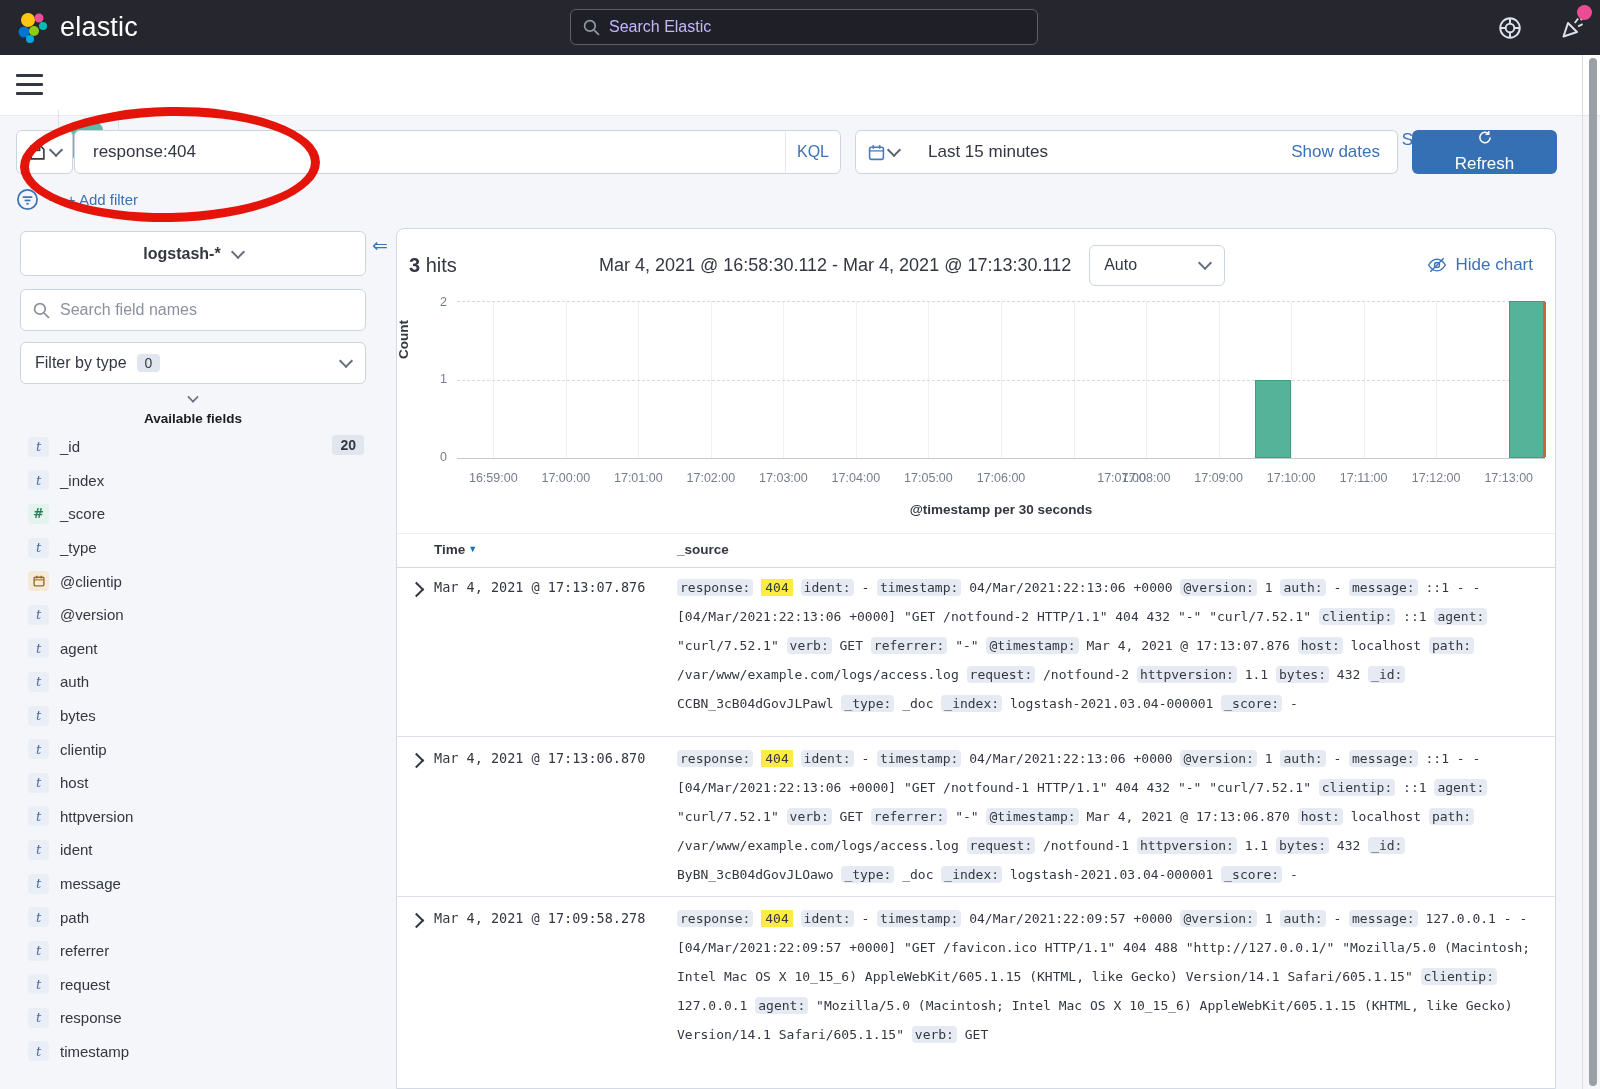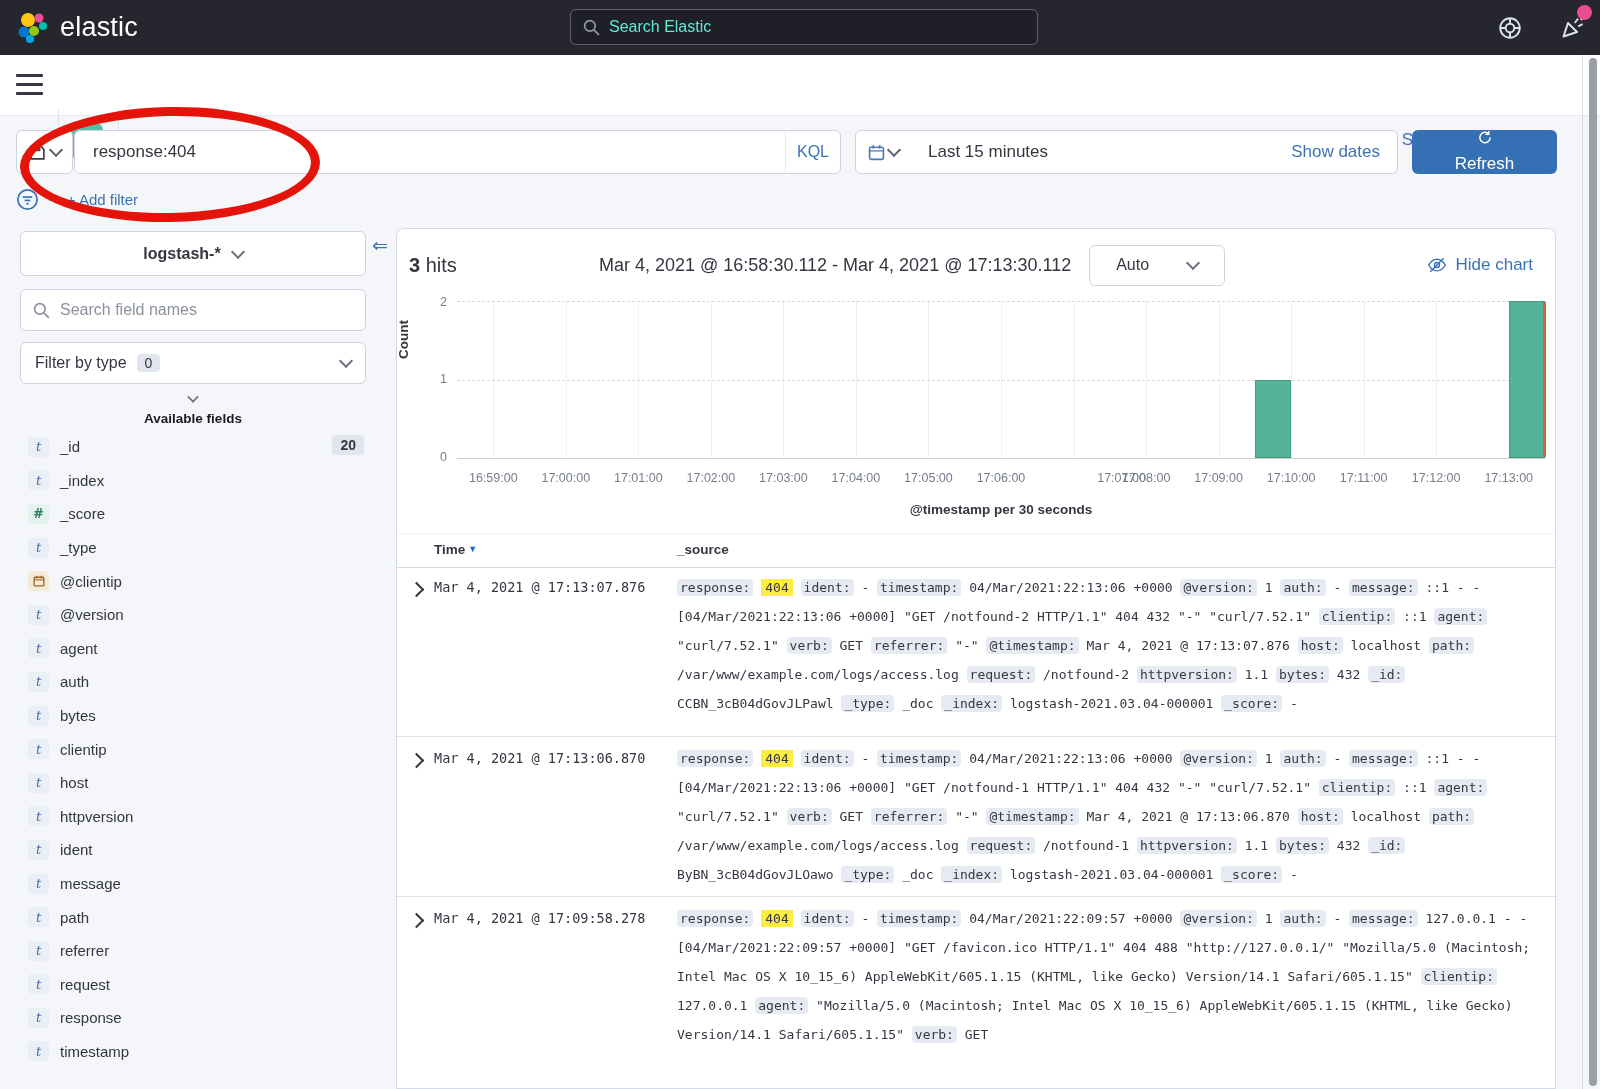--- a/index.html
+++ b/index.html
@@ -1,21 +1,21 @@
 <!DOCTYPE html>
 <html><head>
 <meta charset="utf-8">
 <style>
   html,body{margin:0;padding:0;background:#e9ebef;}
   #app{position:relative;width:1600px;height:1089px;background:#f4f6f9;font-family:"Liberation Sans","DejaVu Sans",sans-serif;overflow:hidden;color:#343741;}
   
   .topbar{position:absolute;left:0;top:0;width:1600px;height:55px;background:#25262e;display:flex;align-items:center;}
   .brand{display:flex;align-items:center;gap:10px;margin-left:16px;}
   .brand-name{color:#fff;font-size:27px;font-weight:500;letter-spacing:.2px;}
-  .gsearch{position:absolute;left:570px;top:9px;width:468px;height:36px;border:1px solid #5d616e;border-radius:6px;background:#1f2027;display:flex;align-items:center;gap:9px;padding-left:12px;box-sizing:border-box;color:#5eead4;font-size:16px;}
+  .gsearch{position:absolute;left:570px;top:9px;width:468px;height:36px;border:1px solid #5d616e;border-radius:6px;background:#1f2027;display:flex;align-items:center;gap:9px;padding-left:12px;box-sizing:border-box;color:#c4b5fd;font-size:16px;}
   .topicons{position:absolute;right:14px;top:0;height:55px;display:flex;align-items:center;gap:36px;}
   .notif-dot{position:absolute;right:8px;top:5px;width:15px;height:15px;border-radius:50%;background:#ec4c93;}
   
   .navbar{position:absolute;left:0;top:55px;width:1600px;height:60px;background:#fff;border-bottom:1px solid #e6e9ef;}
   .hamb{position:absolute;left:16px;top:19px;width:27px;height:21px;cursor:pointer;}
   .hamb div{height:3px;background:#343741;border-radius:1px;margin-bottom:6px;}
   .navdiv{position:absolute;top:55px;width:1px;height:60px;background:#dde1e8;}
   .appbadge{position:absolute;left:68px;top:68px;width:35px;height:35px;border-radius:7px;background:#56bda8;color:#fff;font-weight:bold;font-size:16px;display:flex;align-items:center;justify-content:center;}
   .pagetitle{position:absolute;left:130px;top:55px;height:60px;display:flex;align-items:center;font-size:19px;font-weight:500;color:#343741;}
   .navlinks{position:absolute;right:60px;top:55px;height:60px;display:flex;align-items:center;gap:38px;}
@@ -51,21 +51,21 @@
   .t-string{background:#e9eef7;color:#4a6d9e;}
   .t-number{background:#e4f3ec;color:#2a7d60;font-style:normal;font-weight:bold;}
   .t-date{background:#f5ead7;color:#9a6a28;font-style:normal;}
   .fname{font-size:15px;color:#343741;}
   
   .panel{position:absolute;left:396px;top:228px;width:1160px;height:861px;background:#fff;border:1px solid #d3dae6;border-radius:8px 8px 0 0;box-sizing:border-box;overflow:hidden;}
   .phead{position:absolute;left:12px;top:14px;right:22px;height:44px;display:flex;align-items:center;}
   .hits{font-size:20px;width:190px;}
   .hits b{font-weight:bold;}
   .trange{font-size:18px;font-weight:500;color:#343741;}
-  .autosel{margin-left:18px;width:136px;height:41px;display:flex;align-items:center;font-size:16px;padding:0 26px;justify-content:space-between;cursor:pointer;}
+  .autosel{margin-left:18px;width:136px;height:41px;display:flex;align-items:center;font-size:16px;padding:0 14px;justify-content:space-between;cursor:pointer;}
   .hidechart{margin-left:auto;display:flex;align-items:center;gap:9px;color:#3a72b8;font-size:17px;cursor:pointer;}
   
   .plot{position:absolute;left:60px;top:72px;width:1088px;height:157px;border-bottom:1px solid #c6cad1;text-decoration:underline;}
   .hgrid{position:absolute;left:0;width:100%;border-top:1px dashed #d6d9df;}
   .vgrid{position:absolute;top:0;width:1px;height:100%;background:#edeff3;}
   .bar{position:absolute;bottom:0;background:#54b399;border:1px solid #459a82;box-sizing:border-box;}
   .nowline{position:absolute;right:-2px;top:0;width:3px;height:100%;background:#d4603c;}
   .ylab{position:absolute;left:36px;width:14px;text-align:right;font-size:12.5px;color:#767d8a;}
   .yaxis-title{position:absolute;left:-1px;top:130px;transform:rotate(-90deg);transform-origin:left top;font-size:13.5px;font-weight:bold;color:#343741;}
   .xtick{position:absolute;top:170px;transform:translateX(-50%);font-size:12.5px;color:#767d8a;white-space:nowrap;}

